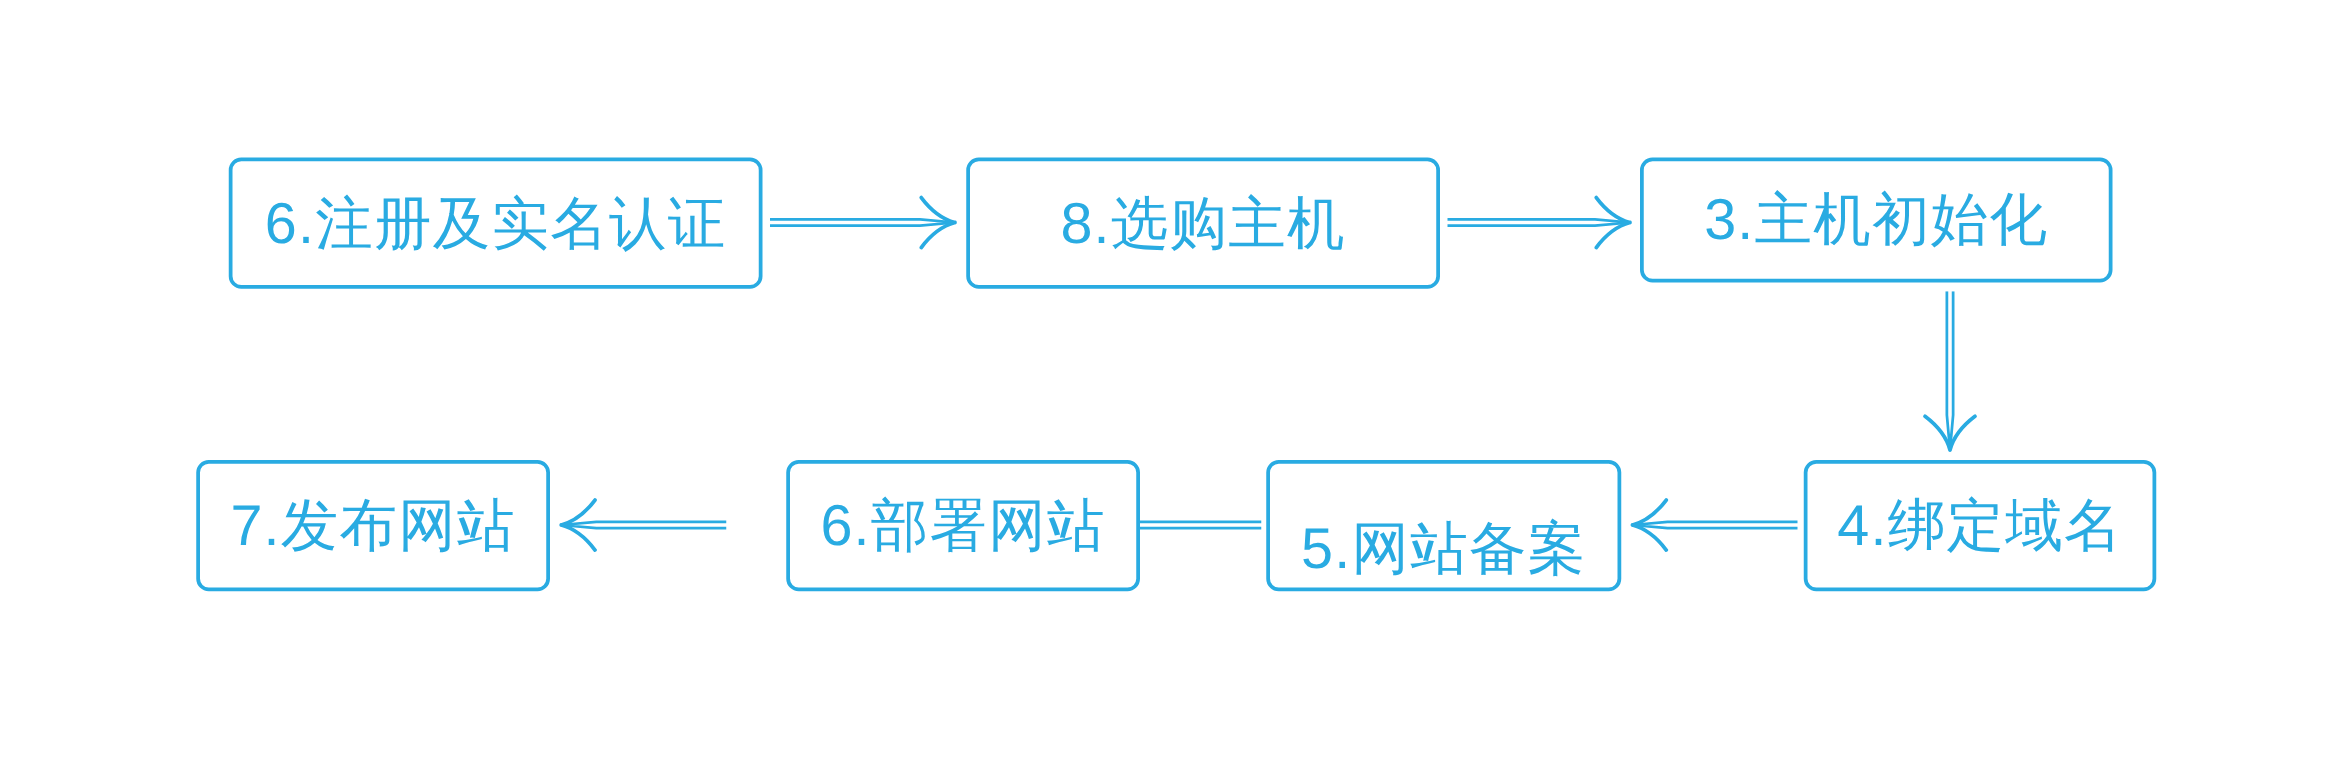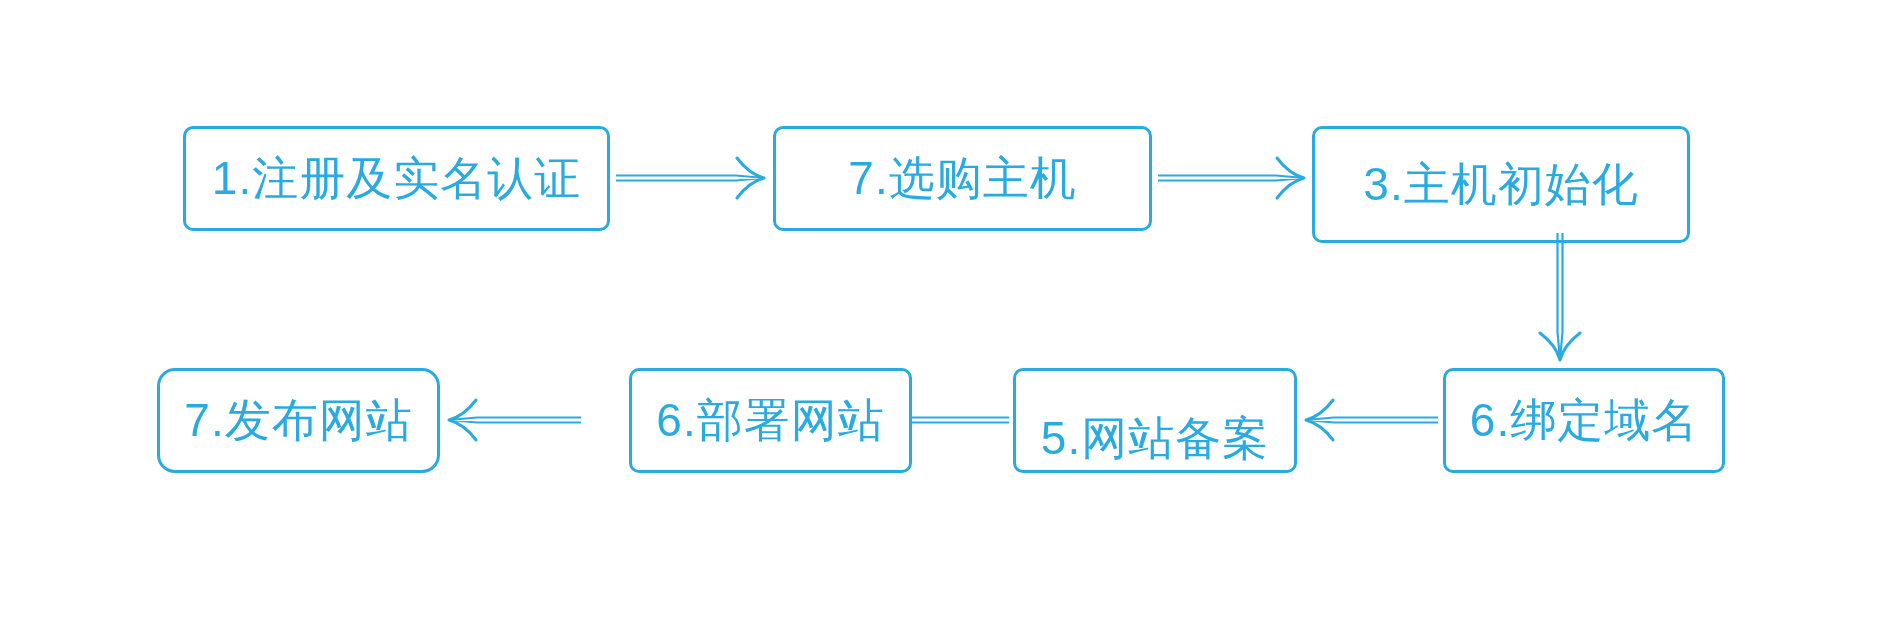--- a/index.html
+++ b/index.html
@@ -28,68 +28,68 @@
     white-space: nowrap;
   }
   .arrow { position: absolute; display: block; }
   .arrow path { stroke: var(--accent); fill: none; }
   .arrow .shaft { stroke-width: 2.2px; }
   .arrow .barbs { stroke-width: 3px; stroke-linecap: round; }
 
   
   #node-1 { left: 183px;  top: 126px; width: 427px; height: 105px; }
   #node-2 { left: 773px;  top: 126px; width: 379px; height: 105px; }
-  #node-3 { left: 1312px; top: 126px; width: 378px; height: 117px; }
+  #node-3 { left: 1312px; top: 126px; width: 378px; height: 100px; }
   #node-4 { left: 1443px; top: 368px; width: 282px; height: 105px; }
   #node-5 { left: 1013px; top: 368px; width: 284px; height: 105px; align-items: flex-end; }
   #node-6 { left: 585px;  top: 368px; width: 283px; height: 105px; margin-left: 44px; }
-  #node-7 { left: 157px;  top: 368px; width: 283px; height: 105px; border-radius: 18px; }
+  #node-7 { left: 157px;  top: 368px; width: 283px; height: 105px; }
 
   
   #arrow-1-2 { left: 614px;  top: 148px; }
   #arrow-2-3 { left: 1156px; top: 148px; }
   #arrow-3-4 { left: 1530px; top: 233px; }
   #arrow-4-5 { left: 1300px; top: 390px; }
   #arrow-5-6 { left: 871px;  top: 390px; }
   #arrow-6-7 { left: 443px;  top: 390px; }
 </style>
 </head>
 <body>
 
 <div class="canvas">
 
   <div class="flow-node" id="node-1">
-    <span>1.注册及实名认证</span>
+    <span>6.注册及实名认证</span>
   </div>
 
   <svg class="arrow" id="arrow-1-2" width="156" height="60" viewBox="0 0 156 60" aria-hidden="true">
     <path class="shaft" d="M2 27.5 L122 27.5 L150 30 L122 32.5 L2 32.5"></path>
     <path class="barbs" d="M150 30 Q135 26 123 10 M150 30 Q135 34 123 50"></path>
   </svg>
 
   <div class="flow-node" id="node-2">
-    <span>7.选购主机</span>
+    <span>8.选购主机</span>
   </div>
 
   <svg class="arrow" id="arrow-2-3" width="154" height="60" viewBox="0 0 154 60" aria-hidden="true">
     <path class="shaft" d="M2 27.5 L120 27.5 L148 30 L120 32.5 L2 32.5"></path>
     <path class="barbs" d="M148 30 Q133 26 121 10 M148 30 Q133 34 121 50"></path>
   </svg>
 
   <div class="flow-node" id="node-3">
     <span>3.主机初始化</span>
   </div>
 
   <svg class="arrow" id="arrow-3-4" width="60" height="133" viewBox="0 0 60 133" aria-hidden="true">
     <path class="shaft" d="M27.5 0 L27.5 99 L30 127 L32.5 99 L32.5 0"></path>
     <path class="barbs" d="M30 127 Q26 112 10 100 M30 127 Q34 112 50 100"></path>
   </svg>
 
   <div class="flow-node" id="node-4">
-    <span>6.绑定域名</span>
+    <span>4.绑定域名</span>
   </div>
 
   <svg class="arrow" id="arrow-4-5" width="140" height="60" viewBox="0 0 140 60" aria-hidden="true">
     <path class="shaft" d="M138 27.5 L34 27.5 L6 30 L34 32.5 L138 32.5"></path>
     <path class="barbs" d="M6 30 Q21 26 33 10 M6 30 Q21 34 33 50"></path>
   </svg>
 
   <div class="flow-node" id="node-5">
     <span>5.网站备案</span>
   </div>

